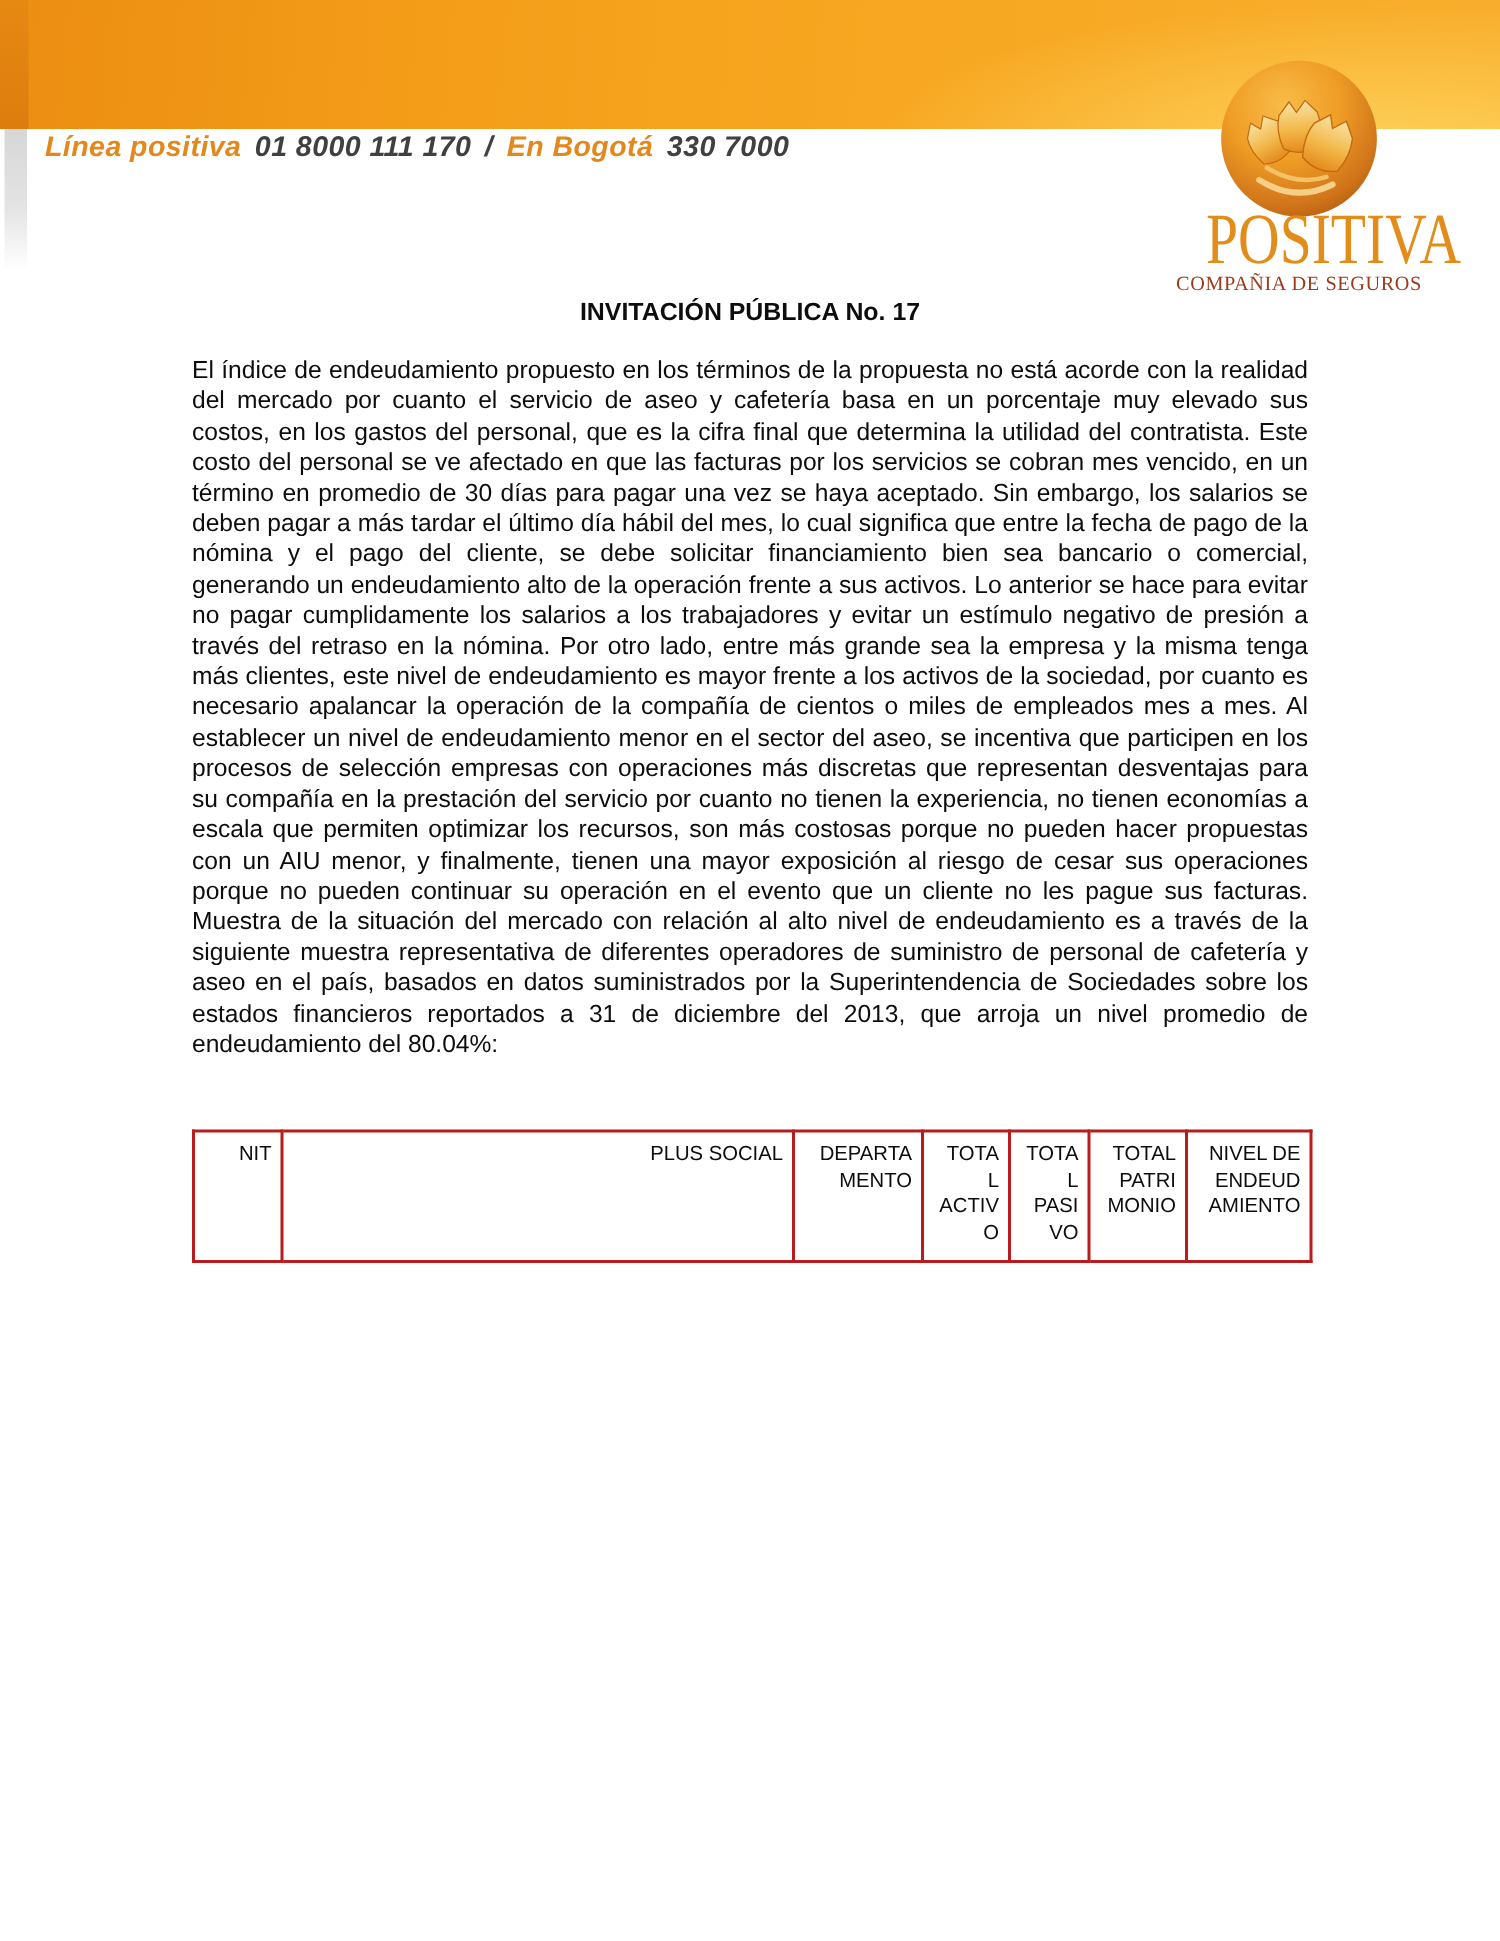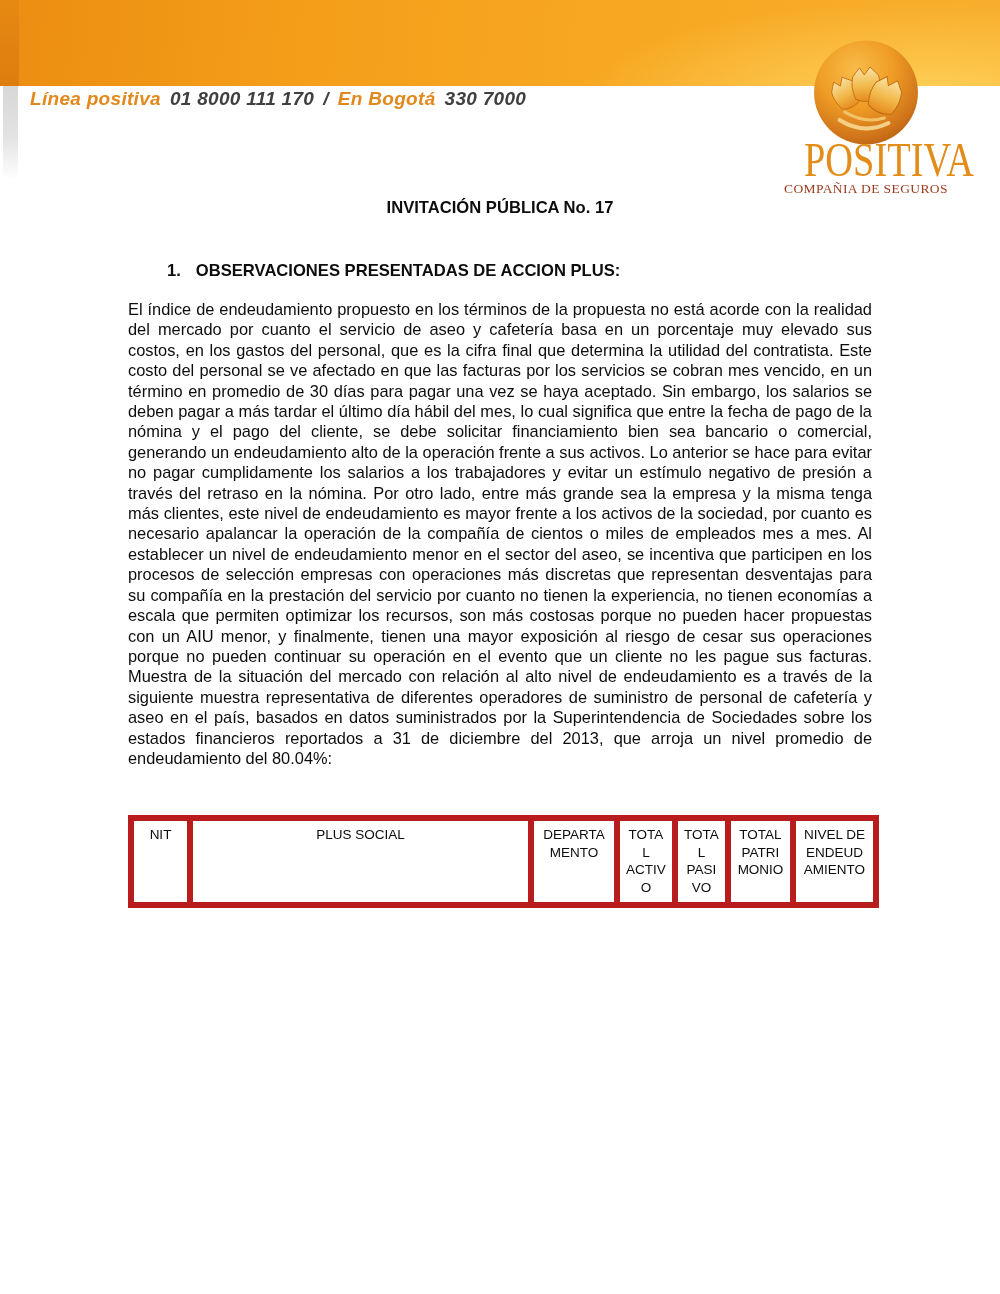--- a/index.html
+++ b/index.html
@@ -58,21 +58,21 @@
   .para {
     margin-top:18px; text-align:justify; font-size:16.4px; line-height:20.4px;
   }
 
   
   table.obs-table {
     margin-top:47px; border-collapse:collapse; table-layout:fixed;
     width:745px; font-size:13.5px; line-height:17.5px;
   }
   .obs-table th, .obs-table td {
-    border:6px solid #b91c1c; vertical-align:top; text-align:center;
+    border:2px solid #b91c1c; vertical-align:top; text-align:right;
     padding:5px 6px; font-weight:normal; white-space:pre-line;
     overflow:hidden;
   }
   .obs-table thead tr { height:87px; }
   .obs-table tbody tr { height:54px; }
 </style>
 </head>
 <body>
 
 <div class="band"></div>
@@ -105,23 +105,20 @@
     <path transform="translate(54,43) rotate(-5) scale(1.05)" d="M -11 15 Q -15 3 -12 -6 L -5 -14 L -1 -7 L 5 -14 L 12 -6 Q 15 4 11 15 Q 0 21 -11 15 Z"></path>
     <path transform="translate(74,54) rotate(22) scale(1.12)" d="M -11 15 Q -15 3 -12 -6 L -5 -14 L -1 -7 L 5 -14 L 12 -6 Q 15 4 11 15 Q 0 21 -11 15 Z"></path>
   </g>
 </svg>
 <div class="brand">POSITIVA</div>
 <div class="tagline">COMPAÑIA DE SEGUROS</div>
 
 <div class="main">
   <div class="title-line">INVITACIÓN PÚBLICA No. 17</div>
 
-  <div class="section">
-    <span class="section-num">1.</span><span>OBSERVACIONES PRESENTADAS DE ACCION PLUS:</span>
-  </div>
 
   <div class="para">El índice de endeudamiento propuesto en los términos de la propuesta no está acorde con la realidad del mercado por cuanto el servicio de aseo y cafetería basa en un porcentaje muy elevado sus costos, en los gastos del personal, que es la cifra final que determina la utilidad del contratista. Este costo del personal se ve afectado en que las facturas por los servicios se cobran mes vencido, en un término en promedio de 30 días para pagar una vez se haya aceptado. Sin embargo, los salarios se deben pagar a más tardar el último día hábil del mes, lo cual significa que entre la fecha de pago de la nómina y el pago del cliente, se debe solicitar financiamiento bien sea bancario o comercial, generando un endeudamiento alto de la operación frente a sus activos. Lo anterior se hace para evitar no pagar cumplidamente los salarios a los trabajadores y evitar un estímulo negativo de presión a través del retraso en la nómina. Por otro lado, entre más grande sea la empresa y la misma tenga más clientes, este nivel de endeudamiento es mayor frente a los activos de la sociedad, por cuanto es necesario apalancar la operación de la compañía de cientos o miles de empleados mes a mes. Al establecer un nivel de endeudamiento menor en el sector del aseo, se incentiva que participen en los procesos de selección empresas con operaciones más discretas que representan desventajas para su compañía en la prestación del servicio por cuanto no tienen la experiencia, no tienen economías a escala que permiten optimizar los recursos, son más costosas porque no pueden hacer propuestas con un AIU menor, y finalmente, tienen una mayor exposición al riesgo de cesar sus operaciones porque no pueden continuar su operación en el evento que un cliente no les pague sus facturas. Muestra de la situación del mercado con relación al alto nivel de endeudamiento es a través de la siguiente muestra representativa de diferentes operadores de suministro de personal de cafetería y aseo en el país, basados en datos suministrados por la Superintendencia de Sociedades sobre los estados financieros reportados a 31 de diciembre del 2013, que arroja un nivel promedio de endeudamiento del 80.04%:</div>
 
   <table class="obs-table">
     <colgroup>
       <col style="width:59px">
         <col style="width:341px">
         <col style="width:86px">
       <col style="width:58px">
         <col style="width:53px">

